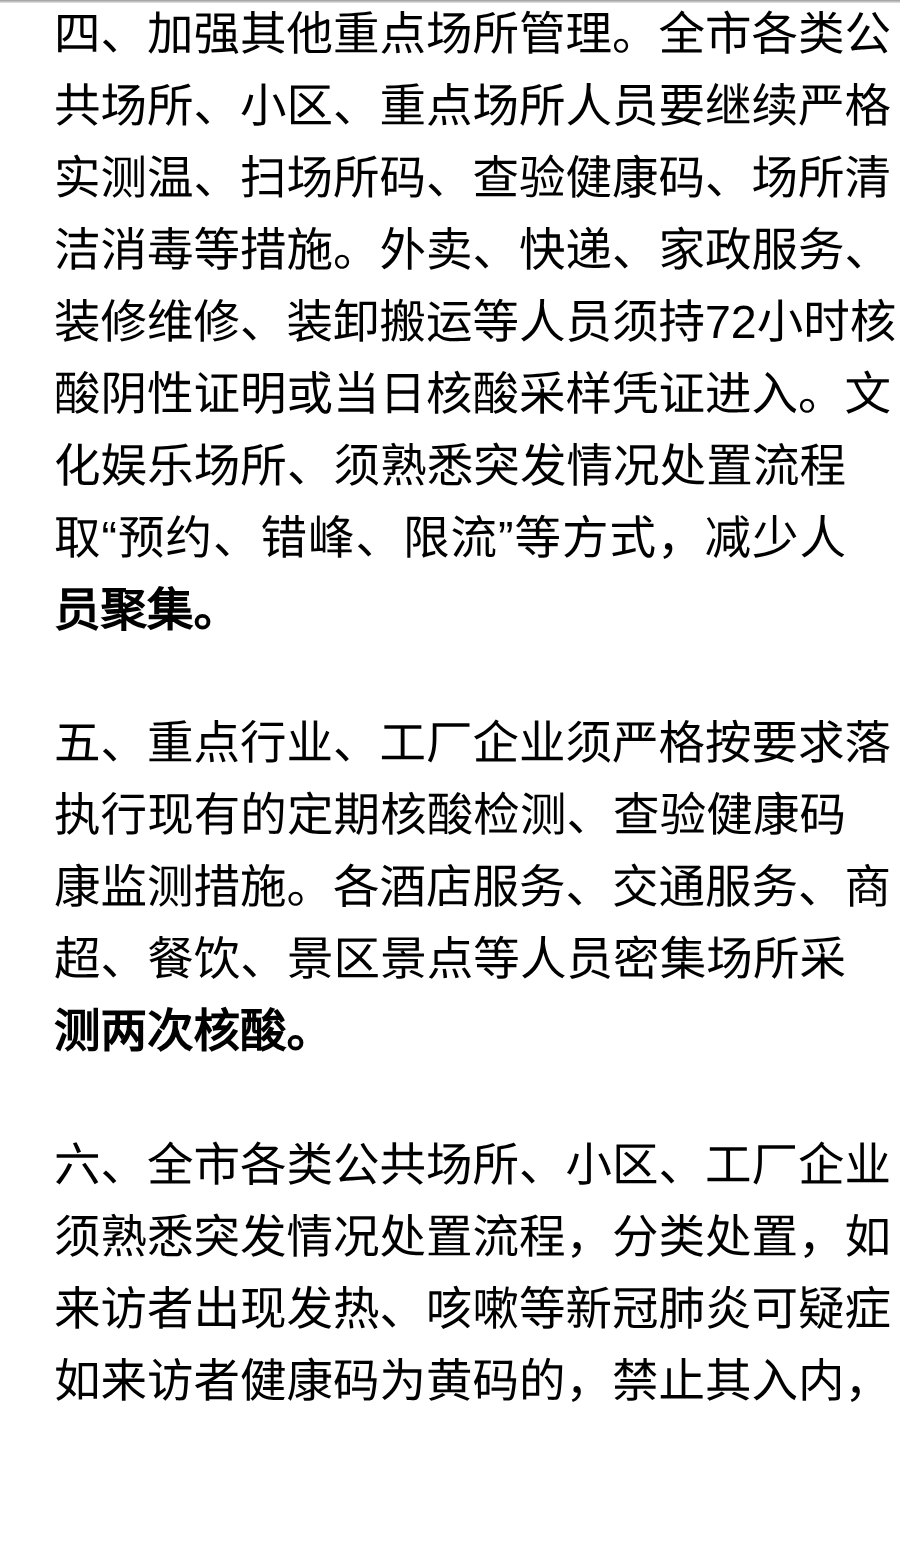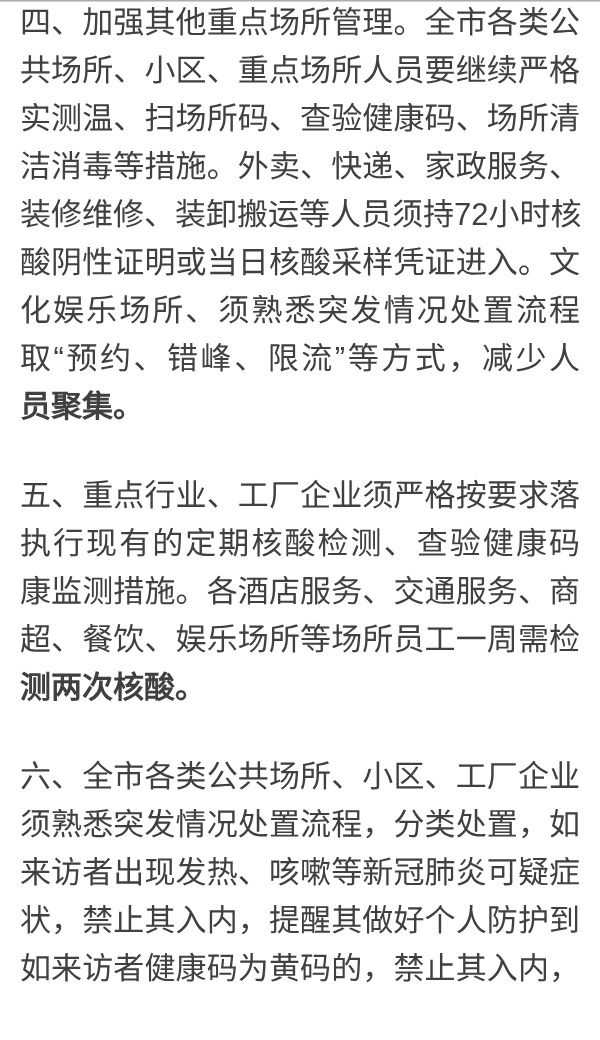--- a/index.html
+++ b/index.html
@@ -12,24 +12,24 @@
   }
   .top-edge {
     position: absolute;
     top: 0; left: 0;
     width: 600px; height: 2px;
     background: linear-gradient(#9a9a9a, #e6e6e6);
   }
   .doc {
     position: relative;
     margin-top: -1px;
-    padding: 0 20px;
+    padding: 0 36px;
     font-family: "Liberation Sans", "DejaVu Sans", sans-serif;
     font-weight: 300;
-    color: #404040;
+    color: #000000;
   }
   .para {
     margin: 0 0 41px 0;
   }
   .line {
     display: block;
     font-size: 31px;
     line-height: 48px;
     white-space: nowrap;
     text-align: justify;
@@ -58,25 +58,24 @@
     <span class="line">酸阴性证明或当日核酸采样凭证进入。文</span>
     <span class="line">化娱乐场所、须熟悉突发情况处置流程</span>
     <span class="line">取“预约、错峰、限流”等方式，减少人</span>
     <span class="line short">员聚集。</span>
   </section>
 
   <section class="para">
     <span class="line">五、重点行业、工厂企业须严格按要求落</span>
     <span class="line">执行现有的定期核酸检测、查验健康码</span>
     <span class="line">康监测措施。各酒店服务、交通服务、商</span>
-    <span class="line">超、餐饮、娱乐场所等场所员工一周需检</span>
+    <span class="line">超、餐饮、景区景点等人员密集场所采</span>
     <span class="line short">测两次核酸。</span>
   </section>
 
   <section class="para">
     <span class="line">六、全市各类公共场所、小区、工厂企业</span>
     <span class="line">须熟悉突发情况处置流程，分类处置，如</span>
     <span class="line">来访者出现发热、咳嗽等新冠肺炎可疑症</span>
-    <span class="line">状，禁止其入内，提醒其做好个人防护到</span>
     <span class="line">如来访者健康码为黄码的，禁止其入内，</span>
   </section>
 
 </div>
 
 </body></html>

